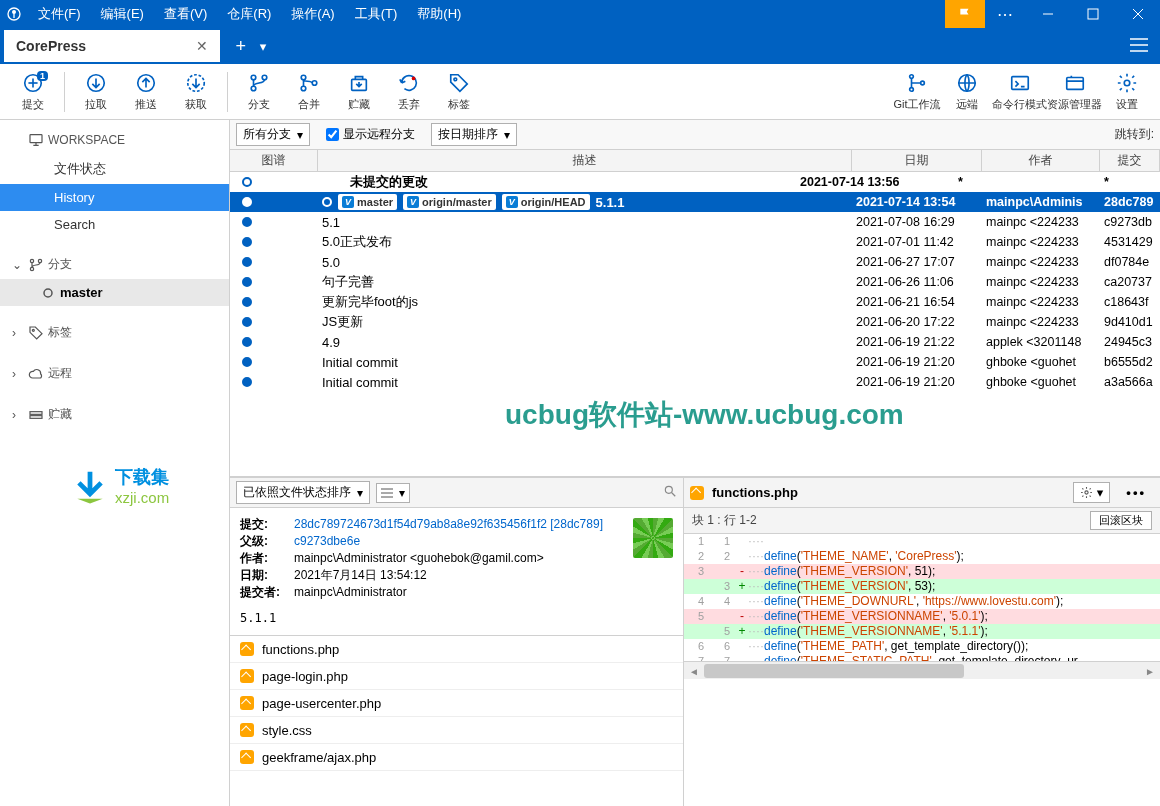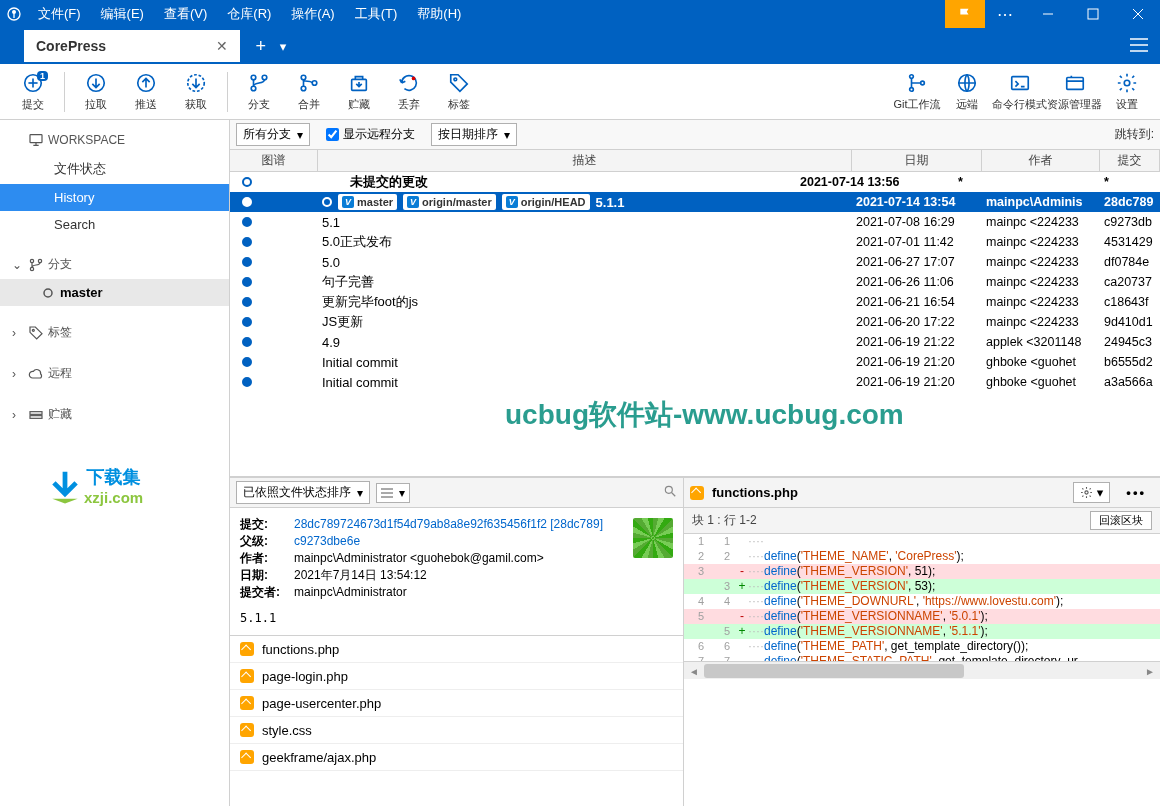--- a/index.html
+++ b/index.html
@@ -10,21 +10,21 @@
 .titlebar .logo svg { width: 16px; height: 16px; }
 .menu { display: flex; gap: 0; }
 .menu-item { padding: 0 10px; line-height: 28px; cursor: pointer; font-size: 13px; }
 .titlebar-right { margin-left: auto; display: flex; align-items: center; }
 .flag-btn { width: 40px; height: 28px; background: #ffa500; display: flex; align-items: center; justify-content: center; }
 .more-btn { width: 40px; height: 28px; display: flex; align-items: center; justify-content: center; color: #fff; font-size: 16px; }
 .win-btn { width: 45px; height: 28px; display: flex; align-items: center; justify-content: center; cursor: pointer; }
 .win-btn svg { width: 12px; height: 12px; }
 
 .tabbar { height: 36px; background: #0061c1; display: flex; align-items: center; }
-.tab { height: 32px; background: #fff; display: flex; align-items: center; padding: 0 12px; gap: 110px; border-radius: 0; margin-left: 24px; }
+.tab { height: 32px; background: #fff; display: flex; align-items: center; padding: 0 12px; gap: 110px; border-radius: 0; margin-left: 4px; }
 .tab-title { font-size: 14px; font-weight: 600; color: #333; }
 .tab-close { color: #666; cursor: pointer; font-size: 14px; }
 .tab-new { width: 30px; height: 30px; display: flex; align-items: center; justify-content: center; color: #fff; font-size: 18px; cursor: pointer; margin-left: 6px; }
 .tab-chevron { color: #fff; margin-left: 4px; cursor: pointer; }
 .hamburger { margin-left: auto; margin-right: 12px; color: #fff; cursor: pointer; }
 
 .toolbar { height: 56px; background: #fff; border-bottom: 1px solid #d0d0d0; display: flex; align-items: center; padding: 0 8px; }
 .tool-btn { display: flex; flex-direction: column; align-items: center; justify-content: center; min-width: 50px; height: 50px; cursor: pointer; color: #0061c1; position: relative; }
 .tool-btn .icon { height: 24px; display: flex; align-items: center; justify-content: center; }
 .tool-btn .icon svg { width: 22px; height: 22px; }
@@ -114,24 +114,24 @@
 .diff-line.add { background: #cdffd8; }
 .diff-line.add .sign { color: #080; }
 .code .dots { color: #bbb; }
 .code .kw { color: #0066cc; }
 .code .str { color: #cc4400; }
 .hscroll { height: 18px; background: #f0f0f0; border-top: 1px solid #d0d0d0; position: relative; }
 .hscroll .thumb { position: absolute; left: 20px; width: 260px; height: 14px; top: 2px; background: #c8c8c8; border-radius: 3px; }
 .hscroll .arrow { position: absolute; width: 16px; height: 16px; top: 1px; color: #888; font-size: 10px; display: flex; align-items: center; justify-content: center; }
 
 .watermark { position: absolute; left: 505px; top: 396px; font-size: 28px; font-weight: 600; color: #2a9d8f; pointer-events: none; }
-.xzji-logo { position: absolute; left: 46px; bottom: 300px; display: flex; align-items: center; pointer-events: none; text-align: center; }
+.xzji-logo { position: absolute; left: 71px; bottom: 300px; display: flex; align-items: center; gap: 6px; pointer-events: none; }
 .xzji-logo .arrow-down { color: #0090e0; }
 .xzji-logo .text1 { color: #0090e0; font-weight: bold; font-size: 18px; }
-.xzji-logo .text2 { color: #8cc63f; font-weight: bold; font-size: 15px; }
+.xzji-logo .text2 { color: #8cc63f; font-weight: normal; font-size: 15px; }
 </style>
 </head>
 <body>
 
 <div class="titlebar">
   <div class="logo">
     <svg viewBox="0 0 24 24" fill="none" stroke="#fff" stroke-width="2">
         <circle cx="12" cy="12" r="9"></circle>
         <circle cx="12" cy="9" r="2" fill="#fff"></circle>
         <path d="M12 11 L12 18"></path>

